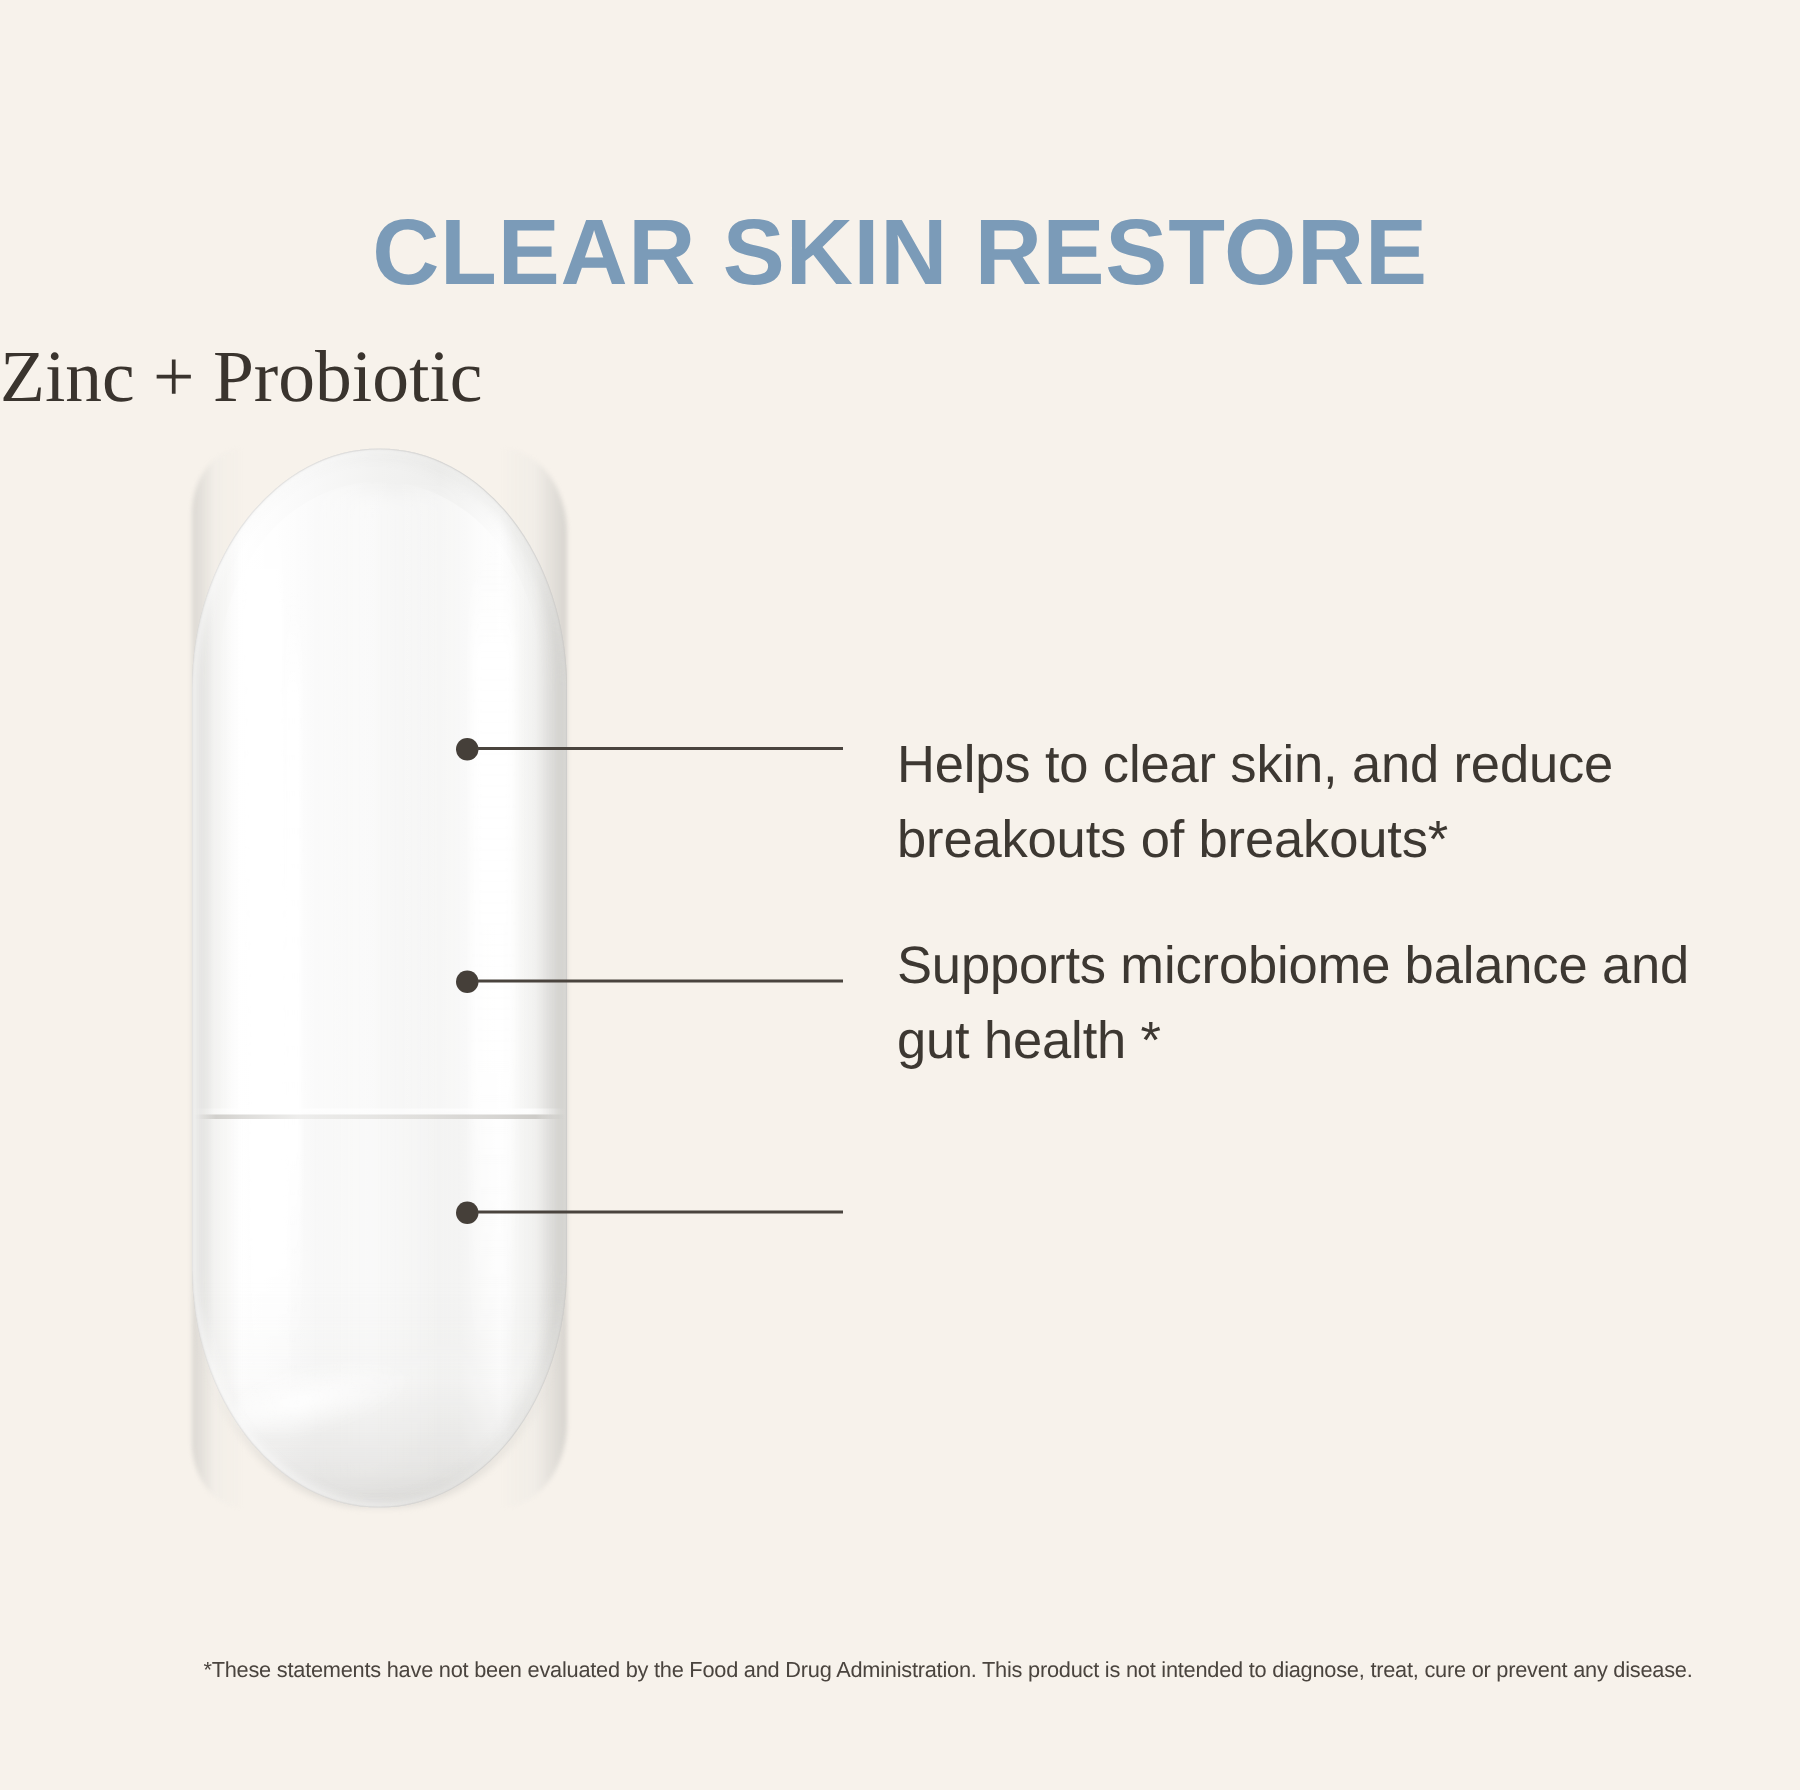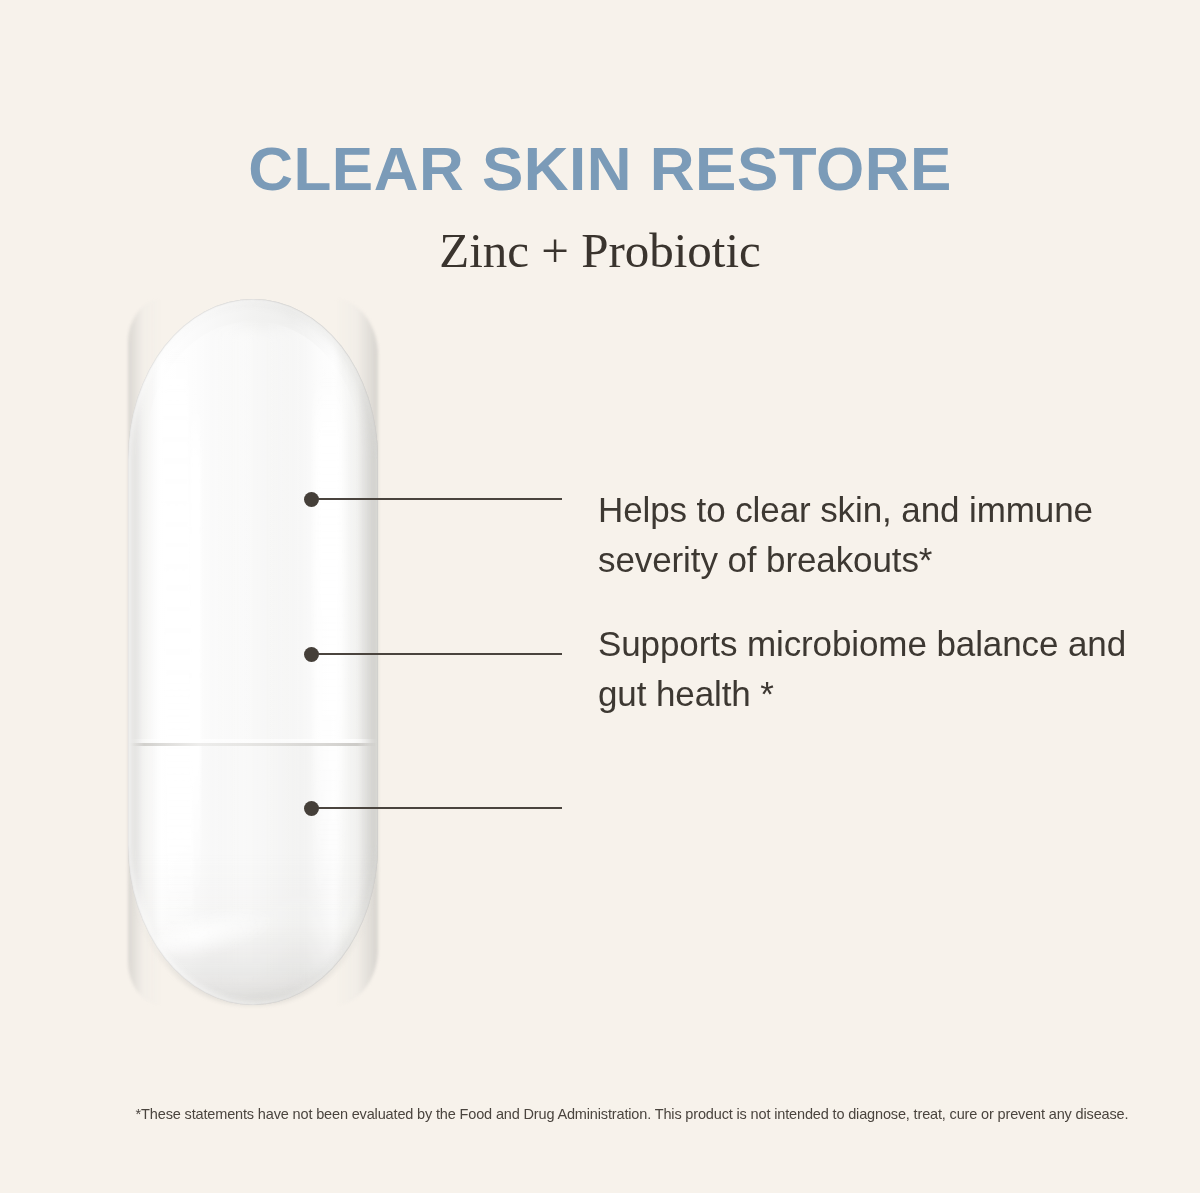--- a/index.html
+++ b/index.html
@@ -35,21 +35,20 @@
     letter-spacing: 0.5px;
     color: #7B9BB8;
     line-height: 1.05;
     white-space: nowrap;
   }
   .subtitle {
     position: absolute;
     left: 0;
     top: 224px;
     width: 1200px;
-    text-align: center;
     font-family: "Liberation Serif", serif;
     font-weight: 400;
     font-size: 49px;
     color: #3A342E;
     line-height: 1.1;
     white-space: nowrap;
   }
 
   
   .capsule-wrap {
@@ -320,21 +319,21 @@
     <div class="gloss-left-2"></div>
     <div class="shade-bottom"></div>
     <div class="bottom-reflect"></div>
     <div class="seam-hi"></div>
     <div class="seam"></div>
     <div class="capsule-rim"></div>
   </div>
 
   <div class="dot" style="left:304px; top:492px;"></div>
   <div class="leader" style="left:318px; top:498px; width:244px;"></div>
-  <div class="benefit" style="top:485px;">Helps to clear skin, and immune severity of breakouts*</div>
+  <div class="benefit" style="top:485px;">Helps to clear skin, and reduce breakouts of breakouts*</div>
 
   <div class="dot" style="left:304px; top:647px;"></div>
   <div class="leader" style="left:318px; top:653px; width:244px;"></div>
   <div class="benefit" style="top:619px;">Supports microbiome balance and gut health *</div>
 
   <div class="dot" style="left:304px; top:801px;"></div>
   <div class="leader" style="left:318px; top:807px; width:244px;"></div>
 
   <div class="disclaimer">*These statements have not been evaluated by the Food and Drug Administration. This product is not intended to diagnose,  treat, cure or prevent any disease.</div>
 

